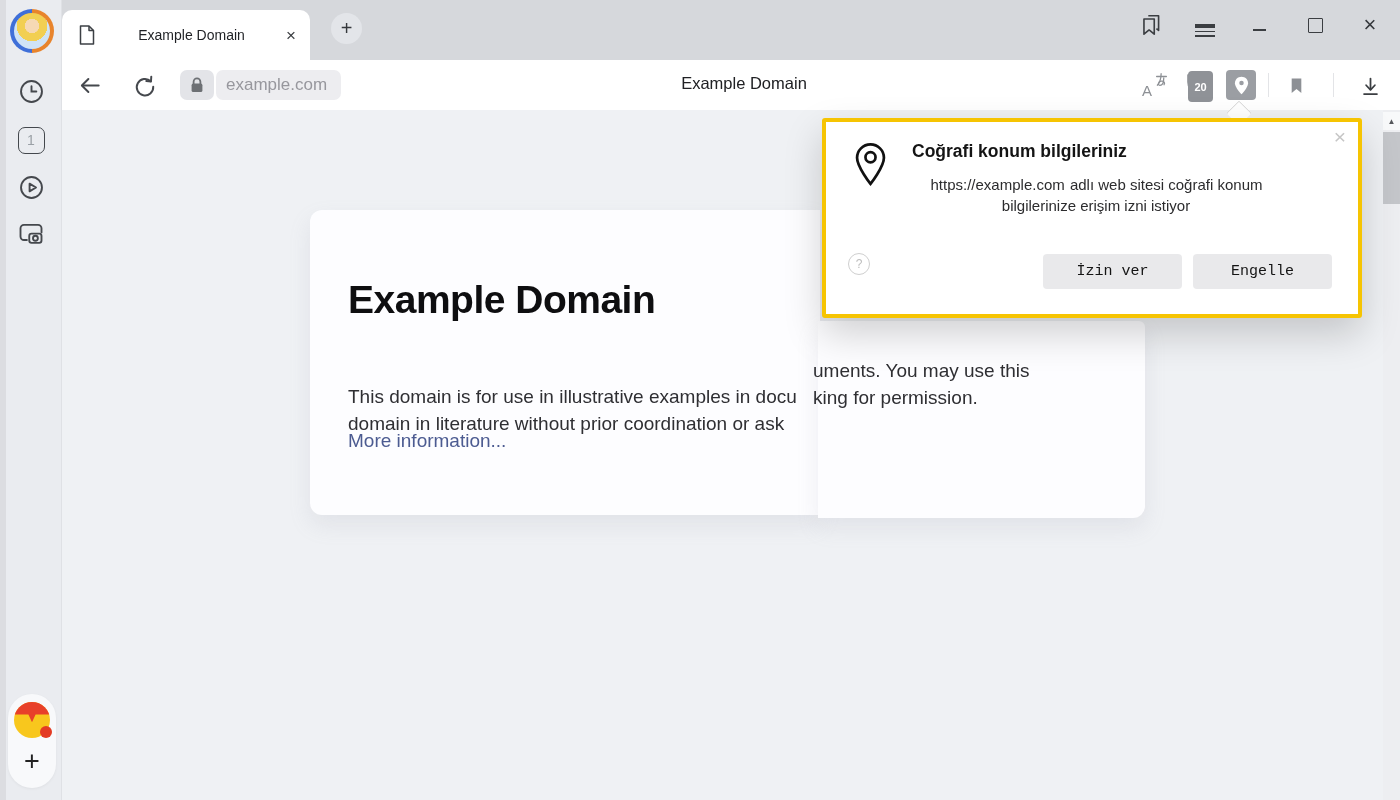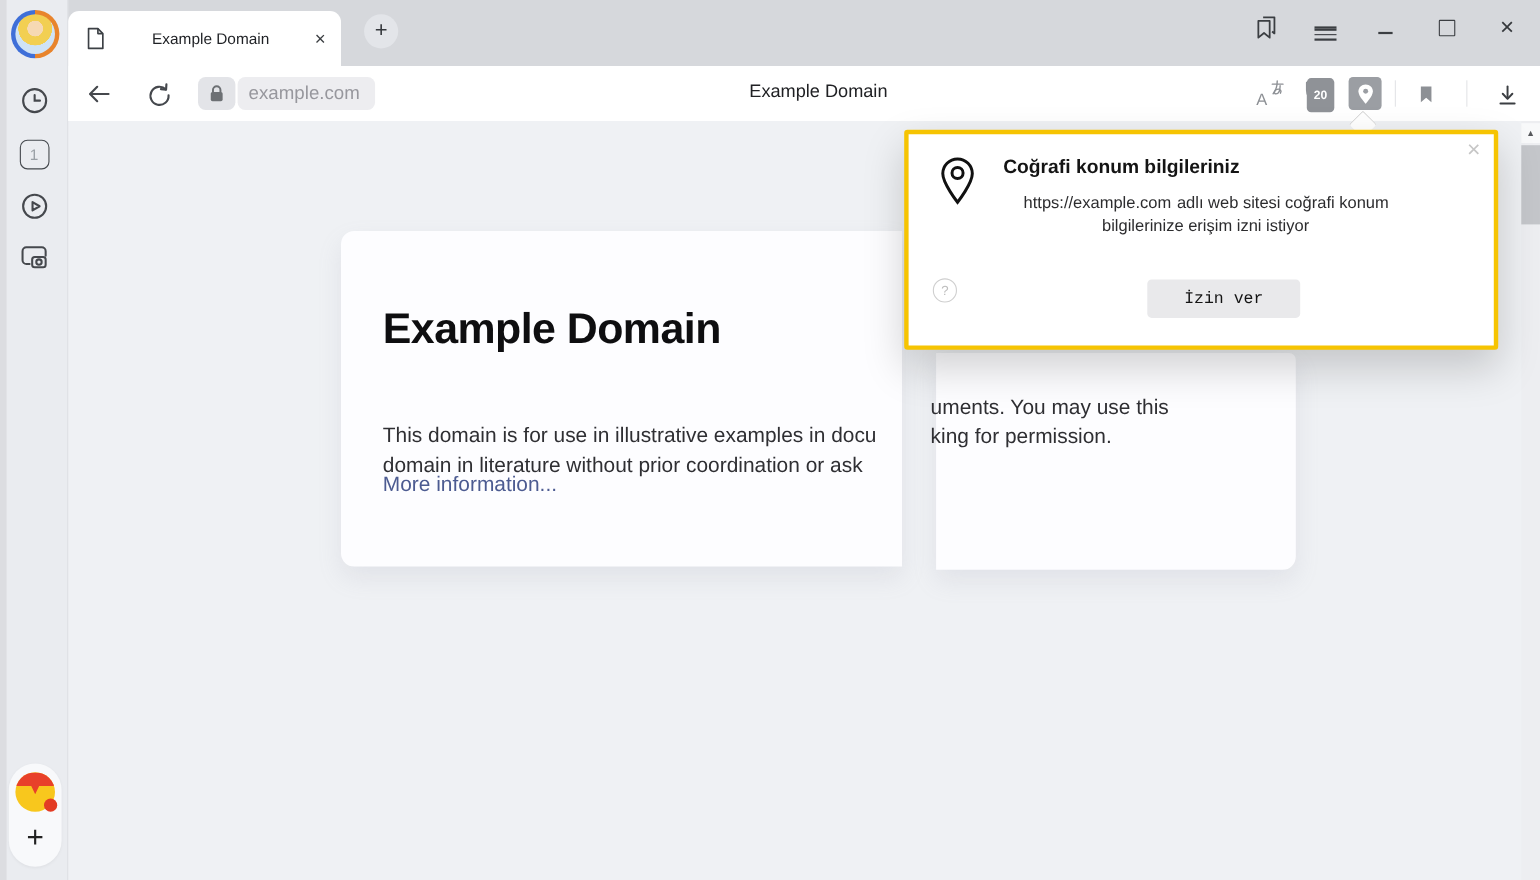--- a/index.html
+++ b/index.html
@@ -54,21 +54,21 @@
   .shield{position:absolute;left:1122px;top:10px;width:32px;height:32px;cursor:pointer;}
   .shield .badge{position:absolute;left:4px;bottom:0;min-width:21px;height:15px;background:#8f9297;border-radius:4px;
                  color:#fff;font-size:11px;font-weight:700;display:flex;align-items:center;justify-content:center;padding:8px 2px;}
   .geo-active{position:absolute;left:1164px;top:10px;width:30px;height:30px;background:#9b9ea3;border-radius:4px;
               display:flex;align-items:center;justify-content:center;cursor:pointer;}
   .tdivider{position:absolute;top:13px;width:1px;height:24px;background:#e3e4e7;}
   
   .card-left{position:absolute;left:310px;top:210px;width:510px;height:305px;background:#fdfdff;
              border-radius:12px 0 0 12px;box-shadow:0 10px 22px rgba(140,145,160,.14);overflow:hidden;z-index:1;}
   .card-right{position:absolute;left:818px;top:321px;width:327px;height:197px;background:#fdfdff;
-              border-radius:0 6px 12px 0;box-shadow:0 10px 22px rgba(140,145,160,.14);z-index:2;margin-left:33px;}
+              border-radius:0 6px 12px 0;box-shadow:0 10px 22px rgba(140,145,160,.14);z-index:2;}
   .h1{position:absolute;left:38px;top:68px;font-size:39px;font-weight:700;color:#0e0e10;white-space:nowrap;letter-spacing:-.5px;}
   .pline{position:absolute;left:38px;font-size:19px;color:#2f2f33;white-space:nowrap;margin-top:28px;}
   .prline{position:absolute;left:-5px;font-size:19px;color:#2f2f33;white-space:nowrap;}
   .morelink{position:absolute;left:38px;top:220px;font-size:19px;color:#4c5b91;cursor:pointer;white-space:nowrap;}
 
   
   .scrollbar{position:absolute;left:1383px;top:110px;width:17px;height:690px;background:#edeef1;z-index:3;}
   .sc-up{position:absolute;left:0;top:2px;width:17px;height:18px;background:#f8f9fa;display:flex;
          align-items:center;justify-content:center;font-size:8px;color:#56585c;cursor:pointer;}
   .sc-thumb{position:absolute;left:0;top:22px;width:17px;height:72px;background:#c4c6ca;cursor:grab;}
@@ -313,15 +313,16 @@
 
     <div class="pbody">
       <span class="site">https://example.com</span><span> adlı web sitesi coğrafi konum bilgilerinize erişim izni istiyor</span>
     </div>
 
     <div class="phelp">
       <span>?</span>
     </div>
 
     <button class="pbtn btn-allow">İzin ver</button>
+    <button class="pbtn btn-block">Engelle</button>
   </div>
 
 </div>
 
 </body></html>

